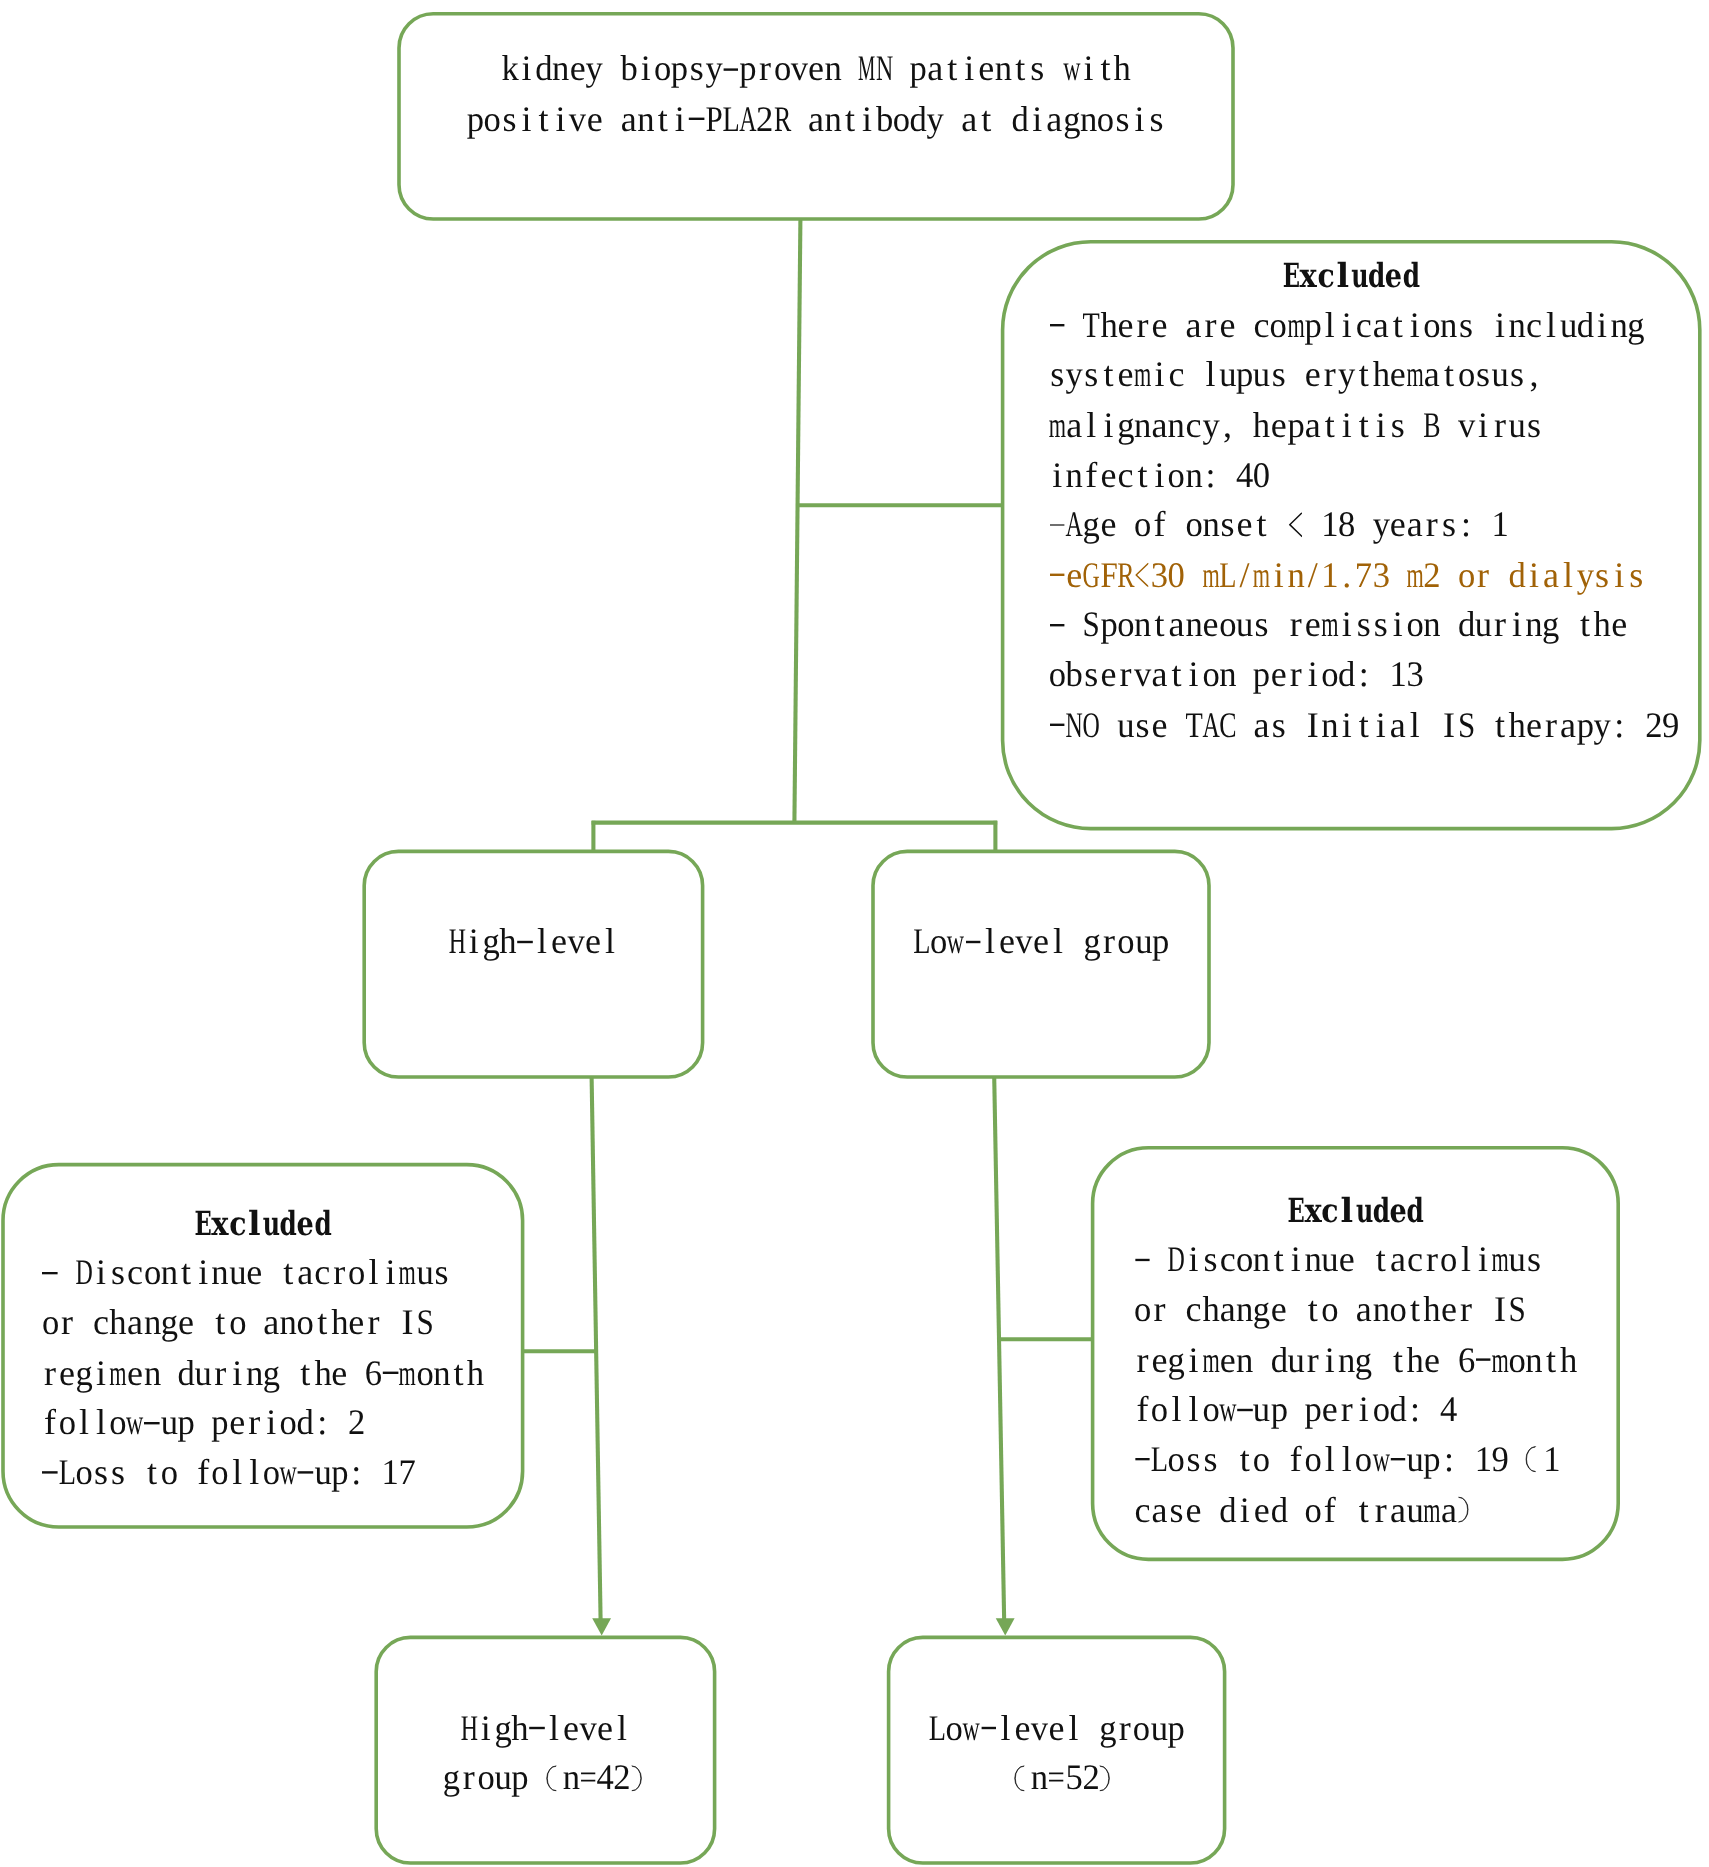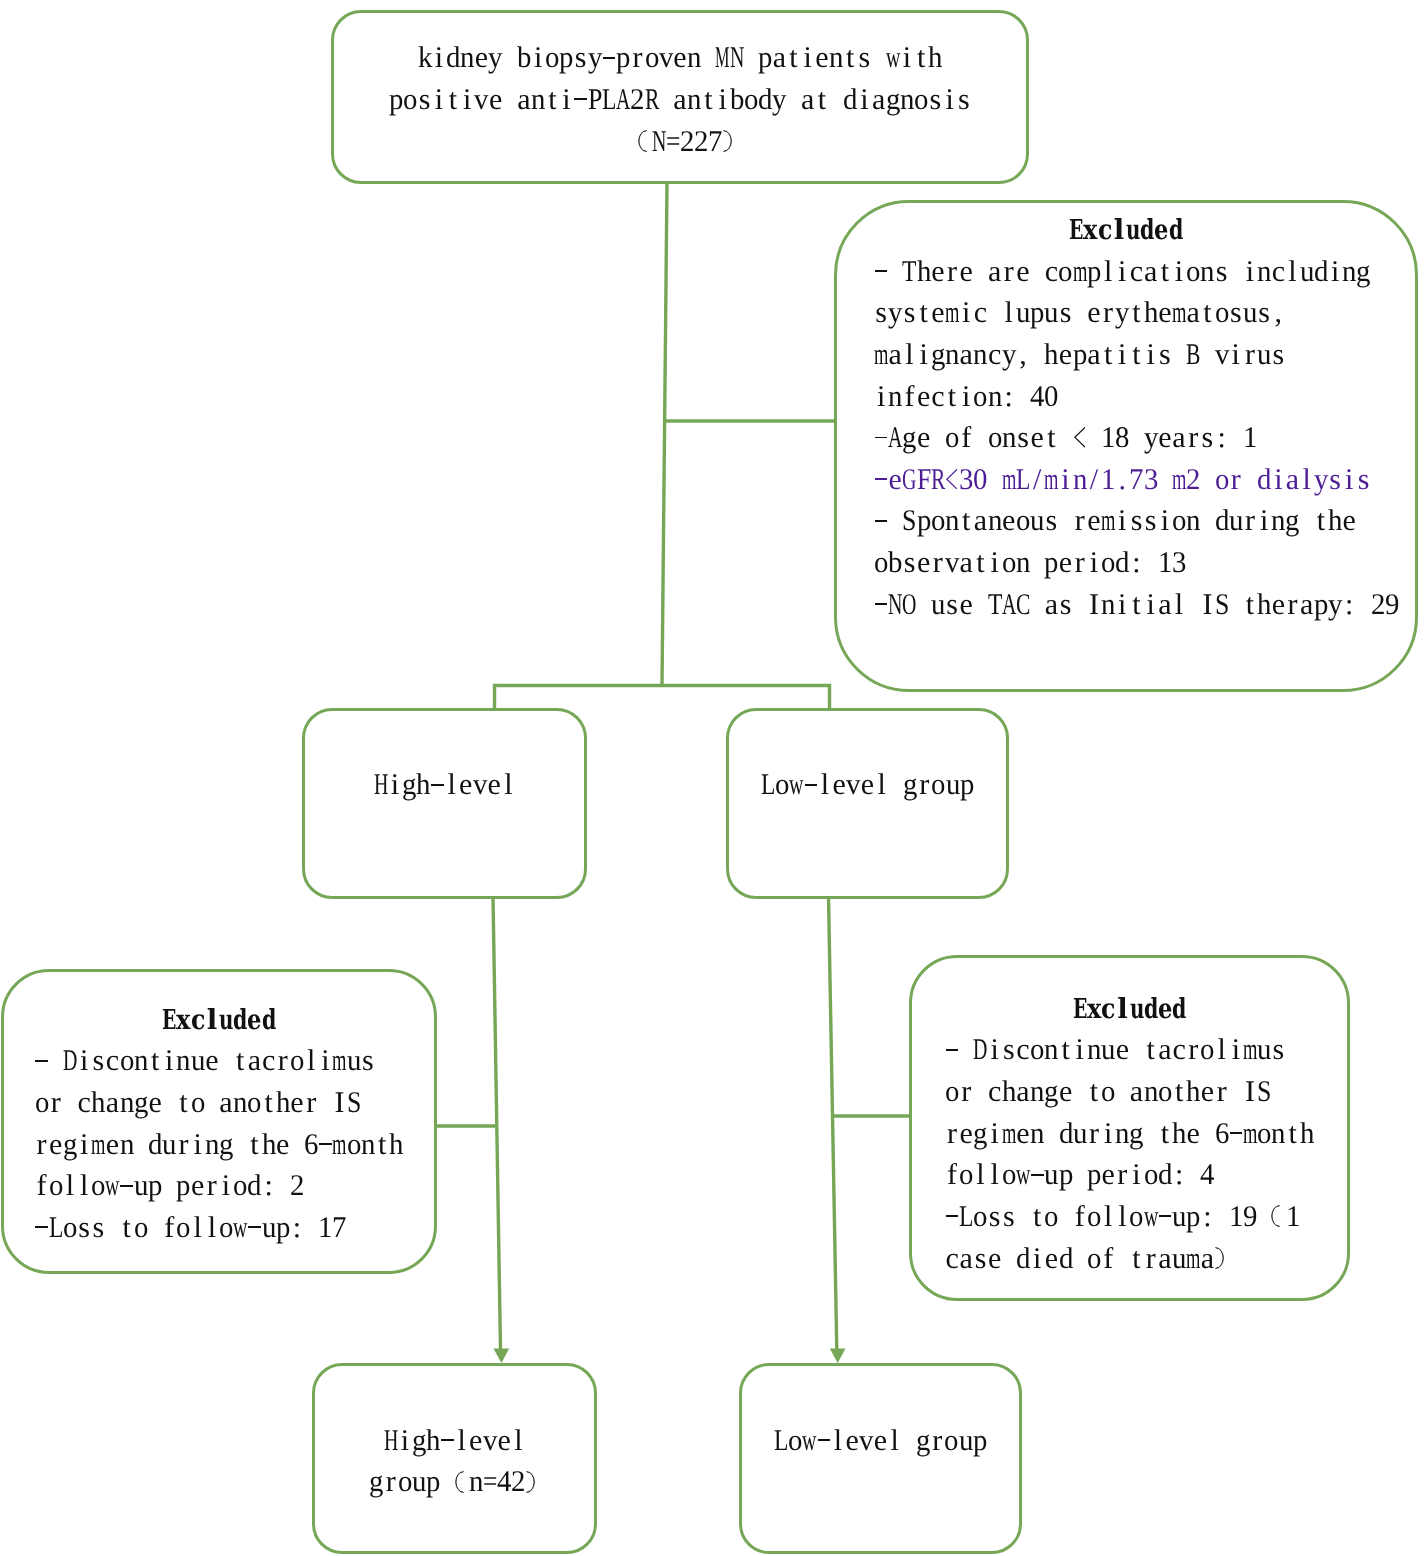--- a/index.html
+++ b/index.html
@@ -52,39 +52,34 @@
       <path d="M831,1116 L911,1116"></path>
     </g>
     <polygon fill="#76a757" stroke="none" points="493.5,1348.5 509.2,1348.5 501.4,1363"></polygon>
     <polygon fill="#76a757" stroke="none" points="829.8,1348.5 845.5,1348.5 837.7,1363"></polygon>
   </svg>
 
   <div class="node" style="left: 331px; top: 10px; width: 698px; height: 174px; border-radius: 30px; border-color: rgb(118, 167, 87); background: rgb(255, 255, 255);">
     <div class="txt" style="top:24.2px;">
       <span class="ln ctr" style="color: rgb(17, 17, 17);"><i><b style="transform: scaleX(0.96);">k</b></i><i><b>i</b></i><i><b style="transform: scaleX(0.96);">d</b></i><i><b style="transform: scaleX(0.96);">n</b></i><i><b>e</b></i><i><b style="transform: scaleX(0.96);">y</b></i><i><b>&nbsp;</b></i><i><b style="transform: scaleX(0.96);">b</b></i><i><b>i</b></i><i><b style="transform: scaleX(0.96);">o</b></i><i><b style="transform: scaleX(0.96);">p</b></i><i><b>s</b></i><i><b style="transform: scaleX(0.96);">y</b></i><i class="hy"></i><i><b style="transform: scaleX(0.96);">p</b></i><i><b>r</b></i><i><b style="transform: scaleX(0.96);">o</b></i><i><b style="transform: scaleX(0.96);">v</b></i><i><b>e</b></i><i><b style="transform: scaleX(0.96);">n</b></i><i><b>&nbsp;</b></i><i><b style="transform: scaleX(0.539578);">M</b></i><i><b style="transform: scaleX(0.664456);">N</b></i><i><b>&nbsp;</b></i><i><b style="transform: scaleX(0.96);">p</b></i><i><b>a</b></i><i><b>t</b></i><i><b>i</b></i><i><b>e</b></i><i><b style="transform: scaleX(0.96);">n</b></i><i><b>t</b></i><i><b>s</b></i><i><b>&nbsp;</b></i><i><b style="transform: scaleX(0.664456);">w</b></i><i><b>i</b></i><i><b>t</b></i><i><b style="transform: scaleX(0.96);">h</b></i></span>
       <span class="ln ctr" style="color: rgb(17, 17, 17);"><i><b style="transform: scaleX(0.96);">p</b></i><i><b style="transform: scaleX(0.96);">o</b></i><i><b>s</b></i><i><b>i</b></i><i><b>t</b></i><i><b>i</b></i><i><b style="transform: scaleX(0.96);">v</b></i><i><b>e</b></i><i><b>&nbsp;</b></i><i><b>a</b></i><i><b style="transform: scaleX(0.96);">n</b></i><i><b>t</b></i><i><b>i</b></i><i class="hy"></i><i><b style="transform: scaleX(0.862921);">P</b></i><i><b style="transform: scaleX(0.785678);">L</b></i><i><b style="transform: scaleX(0.664456);">A</b></i><i><b style="transform: scaleX(0.96);">2</b></i><i><b style="transform: scaleX(0.719438);">R</b></i><i><b>&nbsp;</b></i><i><b>a</b></i><i><b style="transform: scaleX(0.96);">n</b></i><i><b>t</b></i><i><b>i</b></i><i><b style="transform: scaleX(0.96);">b</b></i><i><b style="transform: scaleX(0.96);">o</b></i><i><b style="transform: scaleX(0.96);">d</b></i><i><b style="transform: scaleX(0.96);">y</b></i><i><b>&nbsp;</b></i><i><b>a</b></i><i><b>t</b></i><i><b>&nbsp;</b></i><i><b style="transform: scaleX(0.96);">d</b></i><i><b>i</b></i><i><b>a</b></i><i><b style="transform: scaleX(0.96);">g</b></i><i><b style="transform: scaleX(0.96);">n</b></i><i><b style="transform: scaleX(0.96);">o</b></i><i><b>s</b></i><i><b>i</b></i><i><b>s</b></i></span>
-      <span class="ln ctr" style="color: rgb(17, 17, 17);"><i class="w po"><svg viewBox="0 0 91 220" preserveAspectRatio="none">
-              <path d="M87 5 A 81 105 0 0 0 87 215 L 83 211 A 72 101 0 0 1 83 9 Z" fill="currentColor" stroke="currentColor" stroke-width="5" stroke-linejoin="round"></path>
-            </svg></i><i><b style="transform: scaleX(0.664456);">N</b></i><i><b style="transform: scaleX(0.85097);">=</b></i><i><b style="transform: scaleX(0.96);">2</b></i><i><b style="transform: scaleX(0.96);">2</b></i><i><b style="transform: scaleX(0.96);">7</b></i><i class="w pc"><svg viewBox="0 0 91 220" preserveAspectRatio="none">
-              <path d="M4 5 A 81 105 0 0 1 4 215 L 8 211 A 72 101 0 0 0 8 9 Z" fill="currentColor" stroke="currentColor" stroke-width="5" stroke-linejoin="round"></path>
-            </svg></i></span>
     </div>
   </div>
 
   <div class="node" style="left: 834px; top: 200px; width: 584px; height: 492px; border-radius: 75px; border-color: rgb(118, 167, 87); background: rgb(255, 255, 255);">
     <div class="txt" style="top:5.9px;">
       <span class="ln hdr" style="color: rgb(17, 17, 17);"><i><b style="transform: scaleX(0.684187);">E</b></i><i><b style="transform: scaleX(0.875214);">x</b></i><i><b style="transform: scaleX(0.856506);">c</b></i><i><b>l</b></i><i><b style="transform: scaleX(0.717757);">u</b></i><i><b style="transform: scaleX(0.746235);">d</b></i><i><b style="transform: scaleX(0.819929);">e</b></i><i><b style="transform: scaleX(0.746235);">d</b></i></span>
       <span class="ln" style="padding-left: 37px; color: rgb(17, 17, 17);"><i class="hy"></i><i><b>&nbsp;</b></i><i><b style="transform: scaleX(0.785678);">T</b></i><i><b style="transform: scaleX(0.96);">h</b></i><i><b>e</b></i><i><b>r</b></i><i><b>e</b></i><i><b>&nbsp;</b></i><i><b>a</b></i><i><b>r</b></i><i><b>e</b></i><i><b>&nbsp;</b></i><i><b>c</b></i><i><b style="transform: scaleX(0.96);">o</b></i><i><b style="transform: scaleX(0.616867);">m</b></i><i><b style="transform: scaleX(0.96);">p</b></i><i><b>l</b></i><i><b>i</b></i><i><b>c</b></i><i><b>a</b></i><i><b>t</b></i><i><b>i</b></i><i><b style="transform: scaleX(0.96);">o</b></i><i><b style="transform: scaleX(0.96);">n</b></i><i><b>s</b></i><i><b>&nbsp;</b></i><i><b>i</b></i><i><b style="transform: scaleX(0.96);">n</b></i><i><b>c</b></i><i><b>l</b></i><i><b style="transform: scaleX(0.96);">u</b></i><i><b style="transform: scaleX(0.96);">d</b></i><i><b>i</b></i><i><b style="transform: scaleX(0.96);">n</b></i><i><b style="transform: scaleX(0.96);">g</b></i></span>
       <span class="ln" style="padding-left: 37px; color: rgb(17, 17, 17);"><i><b>s</b></i><i><b style="transform: scaleX(0.96);">y</b></i><i><b>s</b></i><i><b>t</b></i><i><b>e</b></i><i><b style="transform: scaleX(0.616867);">m</b></i><i><b>i</b></i><i><b>c</b></i><i><b>&nbsp;</b></i><i><b>l</b></i><i><b style="transform: scaleX(0.96);">u</b></i><i><b style="transform: scaleX(0.96);">p</b></i><i><b style="transform: scaleX(0.96);">u</b></i><i><b>s</b></i><i><b>&nbsp;</b></i><i><b>e</b></i><i><b>r</b></i><i><b style="transform: scaleX(0.96);">y</b></i><i><b>t</b></i><i><b style="transform: scaleX(0.96);">h</b></i><i><b>e</b></i><i><b style="transform: scaleX(0.616867);">m</b></i><i><b>a</b></i><i><b>t</b></i><i><b style="transform: scaleX(0.96);">o</b></i><i><b>s</b></i><i><b style="transform: scaleX(0.96);">u</b></i><i><b>s</b></i><i><b>,</b></i></span>
       <span class="ln" style="padding-left: 37px; color: rgb(17, 17, 17);"><i><b style="transform: scaleX(0.616867);">m</b></i><i><b>a</b></i><i><b>l</b></i><i><b>i</b></i><i><b style="transform: scaleX(0.96);">g</b></i><i><b style="transform: scaleX(0.96);">n</b></i><i><b>a</b></i><i><b style="transform: scaleX(0.96);">n</b></i><i><b>c</b></i><i><b style="transform: scaleX(0.96);">y</b></i><i><b>,</b></i><i><b>&nbsp;</b></i><i><b style="transform: scaleX(0.96);">h</b></i><i><b>e</b></i><i><b style="transform: scaleX(0.96);">p</b></i><i><b>a</b></i><i><b>t</b></i><i><b>i</b></i><i><b>t</b></i><i><b>i</b></i><i><b>s</b></i><i><b>&nbsp;</b></i><i><b style="transform: scaleX(0.719438);">B</b></i><i><b>&nbsp;</b></i><i><b style="transform: scaleX(0.96);">v</b></i><i><b>i</b></i><i><b>r</b></i><i><b style="transform: scaleX(0.96);">u</b></i><i><b>s</b></i></span>
       <span class="ln" style="padding-left: 37px; color: rgb(17, 17, 17);"><i><b>i</b></i><i><b style="transform: scaleX(0.96);">n</b></i><i><b>f</b></i><i><b>e</b></i><i><b>c</b></i><i><b>t</b></i><i><b>i</b></i><i><b style="transform: scaleX(0.96);">o</b></i><i><b style="transform: scaleX(0.96);">n</b></i><i><b>:</b></i><i><b>&nbsp;</b></i><i><b style="transform: scaleX(0.96);">4</b></i><i><b style="transform: scaleX(0.96);">0</b></i></span>
       <span class="ln" style="padding-left: 37px; color: rgb(17, 17, 17);"><i class="hy"></i><i><b style="transform: scaleX(0.664456);">A</b></i><i><b style="transform: scaleX(0.96);">g</b></i><i><b>e</b></i><i><b>&nbsp;</b></i><i><b style="transform: scaleX(0.96);">o</b></i><i><b>f</b></i><i><b>&nbsp;</b></i><i><b style="transform: scaleX(0.96);">o</b></i><i><b style="transform: scaleX(0.96);">n</b></i><i><b>s</b></i><i><b>e</b></i><i><b>t</b></i><i><b>&nbsp;</b></i><i class="lt"><svg viewBox="0 0 112 204" preserveAspectRatio="none">
               <path d="M108 6 L8 102 L108 198" fill="none" stroke="currentColor" stroke-width="12" stroke-linecap="square" stroke-linejoin="miter"></path>
             </svg></i><i><b>&nbsp;</b></i><i><b style="transform: scaleX(0.96);">1</b></i><i><b style="transform: scaleX(0.96);">8</b></i><i><b>&nbsp;</b></i><i><b style="transform: scaleX(0.96);">y</b></i><i><b>e</b></i><i><b>a</b></i><i><b>r</b></i><i><b>s</b></i><i><b>:</b></i><i><b>&nbsp;</b></i><i><b style="transform: scaleX(0.96);">1</b></i></span>
-      <span class="ln" style="padding-left: 37px; color: #4c1d95;"><i class="hy"></i><i><b>e</b></i><i><b style="transform: scaleX(0.664456);">G</b></i><i><b style="transform: scaleX(0.862921);">F</b></i><i><b style="transform: scaleX(0.719438);">R</b></i><i class="lt"><svg viewBox="0 0 112 204" preserveAspectRatio="none">
+      <span class="ln" style="padding-left: 37px; color: #a16207;"><i class="hy"></i><i><b>e</b></i><i><b style="transform: scaleX(0.664456);">G</b></i><i><b style="transform: scaleX(0.862921);">F</b></i><i><b style="transform: scaleX(0.719438);">R</b></i><i class="lt"><svg viewBox="0 0 112 204" preserveAspectRatio="none">
               <path d="M108 6 L8 102 L108 198" fill="none" stroke="currentColor" stroke-width="12" stroke-linecap="square" stroke-linejoin="miter"></path>
             </svg></i><i><b style="transform: scaleX(0.96);">3</b></i><i><b style="transform: scaleX(0.96);">0</b></i><i><b>&nbsp;</b></i><i><b style="transform: scaleX(0.616867);">m</b></i><i><b style="transform: scaleX(0.785678);">L</b></i><i><b>/</b></i><i><b style="transform: scaleX(0.616867);">m</b></i><i><b>i</b></i><i><b style="transform: scaleX(0.96);">n</b></i><i><b>/</b></i><i><b style="transform: scaleX(0.96);">1</b></i><i><b>.</b></i><i><b style="transform: scaleX(0.96);">7</b></i><i><b style="transform: scaleX(0.96);">3</b></i><i><b>&nbsp;</b></i><i><b style="transform: scaleX(0.616867);">m</b></i><i><b style="transform: scaleX(0.96);">2</b></i><i><b>&nbsp;</b></i><i><b style="transform: scaleX(0.96);">o</b></i><i><b>r</b></i><i><b>&nbsp;</b></i><i><b style="transform: scaleX(0.96);">d</b></i><i><b>i</b></i><i><b>a</b></i><i><b>l</b></i><i><b style="transform: scaleX(0.96);">y</b></i><i><b>s</b></i><i><b>i</b></i><i><b>s</b></i></span>
       <span class="ln" style="padding-left: 37px; color: rgb(17, 17, 17);"><i class="hy"></i><i><b>&nbsp;</b></i><i><b style="transform: scaleX(0.862921);">S</b></i><i><b style="transform: scaleX(0.96);">p</b></i><i><b style="transform: scaleX(0.96);">o</b></i><i><b style="transform: scaleX(0.96);">n</b></i><i><b>t</b></i><i><b>a</b></i><i><b style="transform: scaleX(0.96);">n</b></i><i><b>e</b></i><i><b style="transform: scaleX(0.96);">o</b></i><i><b style="transform: scaleX(0.96);">u</b></i><i><b>s</b></i><i><b>&nbsp;</b></i><i><b>r</b></i><i><b>e</b></i><i><b style="transform: scaleX(0.616867);">m</b></i><i><b>i</b></i><i><b>s</b></i><i><b>s</b></i><i><b>i</b></i><i><b style="transform: scaleX(0.96);">o</b></i><i><b style="transform: scaleX(0.96);">n</b></i><i><b>&nbsp;</b></i><i><b style="transform: scaleX(0.96);">d</b></i><i><b style="transform: scaleX(0.96);">u</b></i><i><b>r</b></i><i><b>i</b></i><i><b style="transform: scaleX(0.96);">n</b></i><i><b style="transform: scaleX(0.96);">g</b></i><i><b>&nbsp;</b></i><i><b>t</b></i><i><b style="transform: scaleX(0.96);">h</b></i><i><b>e</b></i></span>
       <span class="ln" style="padding-left: 37px; color: rgb(17, 17, 17);"><i><b style="transform: scaleX(0.96);">o</b></i><i><b style="transform: scaleX(0.96);">b</b></i><i><b>s</b></i><i><b>e</b></i><i><b>r</b></i><i><b style="transform: scaleX(0.96);">v</b></i><i><b>a</b></i><i><b>t</b></i><i><b>i</b></i><i><b style="transform: scaleX(0.96);">o</b></i><i><b style="transform: scaleX(0.96);">n</b></i><i><b>&nbsp;</b></i><i><b style="transform: scaleX(0.96);">p</b></i><i><b>e</b></i><i><b>r</b></i><i><b>i</b></i><i><b style="transform: scaleX(0.96);">o</b></i><i><b style="transform: scaleX(0.96);">d</b></i><i><b>:</b></i><i><b>&nbsp;</b></i><i><b style="transform: scaleX(0.96);">1</b></i><i><b style="transform: scaleX(0.96);">3</b></i></span>
       <span class="ln" style="padding-left: 37px; color: rgb(17, 17, 17);"><i class="hy"></i><i><b style="transform: scaleX(0.664456);">N</b></i><i><b style="transform: scaleX(0.664456);">O</b></i><i><b>&nbsp;</b></i><i><b style="transform: scaleX(0.96);">u</b></i><i><b>s</b></i><i><b>e</b></i><i><b>&nbsp;</b></i><i><b style="transform: scaleX(0.785678);">T</b></i><i><b style="transform: scaleX(0.664456);">A</b></i><i><b style="transform: scaleX(0.719438);">C</b></i><i><b>&nbsp;</b></i><i><b>a</b></i><i><b>s</b></i><i><b>&nbsp;</b></i><i><b>I</b></i><i><b style="transform: scaleX(0.96);">n</b></i><i><b>i</b></i><i><b>t</b></i><i><b>i</b></i><i><b>a</b></i><i><b>l</b></i><i><b>&nbsp;</b></i><i><b>I</b></i><i><b style="transform: scaleX(0.862921);">S</b></i><i><b>&nbsp;</b></i><i><b>t</b></i><i><b style="transform: scaleX(0.96);">h</b></i><i><b>e</b></i><i><b>r</b></i><i><b>a</b></i><i><b style="transform: scaleX(0.96);">p</b></i><i><b style="transform: scaleX(0.96);">y</b></i><i><b>:</b></i><i><b>&nbsp;</b></i><i><b style="transform: scaleX(0.96);">2</b></i><i><b style="transform: scaleX(0.96);">9</b></i></span>
     </div>
   </div>
 
   <div class="node" style="left: 302px; top: 708px; width: 285px; height: 191px; border-radius: 30px; border-color: rgb(118, 167, 87); background: rgb(255, 255, 255);">
     <div class="txt" style="top:53.2px;">
@@ -132,16 +127,21 @@
               <path d="M87 5 A 81 105 0 0 0 87 215 L 83 211 A 72 101 0 0 1 83 9 Z" fill="currentColor" stroke="currentColor" stroke-width="5" stroke-linejoin="round"></path>
             </svg></i><i><b style="transform: scaleX(0.96);">n</b></i><i><b style="transform: scaleX(0.85097);">=</b></i><i><b style="transform: scaleX(0.96);">4</b></i><i><b style="transform: scaleX(0.96);">2</b></i><i class="w pc"><svg viewBox="0 0 91 220" preserveAspectRatio="none">
               <path d="M4 5 A 81 105 0 0 1 4 215 L 8 211 A 72 101 0 0 0 8 9 Z" fill="currentColor" stroke="currentColor" stroke-width="5" stroke-linejoin="round"></path>
             </svg></i></span>
     </div>
   </div>
 
   <div class="node" style="left: 739px; top: 1363px; width: 283px; height: 191px; border-radius: 30px; border-color: rgb(118, 167, 87); background: rgb(255, 255, 255);">
     <div class="txt" style="top:53.6px;">
       <span class="ln ctr" style="color: rgb(17, 17, 17);"><i><b style="transform: scaleX(0.785678);">L</b></i><i><b style="transform: scaleX(0.96);">o</b></i><i><b style="transform: scaleX(0.664456);">w</b></i><i class="hy"></i><i><b>l</b></i><i><b>e</b></i><i><b style="transform: scaleX(0.96);">v</b></i><i><b>e</b></i><i><b>l</b></i><i><b>&nbsp;</b></i><i><b style="transform: scaleX(0.96);">g</b></i><i><b>r</b></i><i><b style="transform: scaleX(0.96);">o</b></i><i><b style="transform: scaleX(0.96);">u</b></i><i><b style="transform: scaleX(0.96);">p</b></i></span>
+      <span class="ln ctr" style="color: rgb(17, 17, 17);"><i class="w po"><svg viewBox="0 0 91 220" preserveAspectRatio="none">
+              <path d="M87 5 A 81 105 0 0 0 87 215 L 83 211 A 72 101 0 0 1 83 9 Z" fill="currentColor" stroke="currentColor" stroke-width="5" stroke-linejoin="round"></path>
+            </svg></i><i><b style="transform: scaleX(0.96);">n</b></i><i><b style="transform: scaleX(0.85097);">=</b></i><i><b style="transform: scaleX(0.96);">5</b></i><i><b style="transform: scaleX(0.96);">2</b></i><i class="w pc"><svg viewBox="0 0 91 220" preserveAspectRatio="none">
+              <path d="M4 5 A 81 105 0 0 1 4 215 L 8 211 A 72 101 0 0 0 8 9 Z" fill="currentColor" stroke="currentColor" stroke-width="5" stroke-linejoin="round"></path>
+            </svg></i></span>
     </div>
   </div>
 
 </div>
 
 </body></html>

